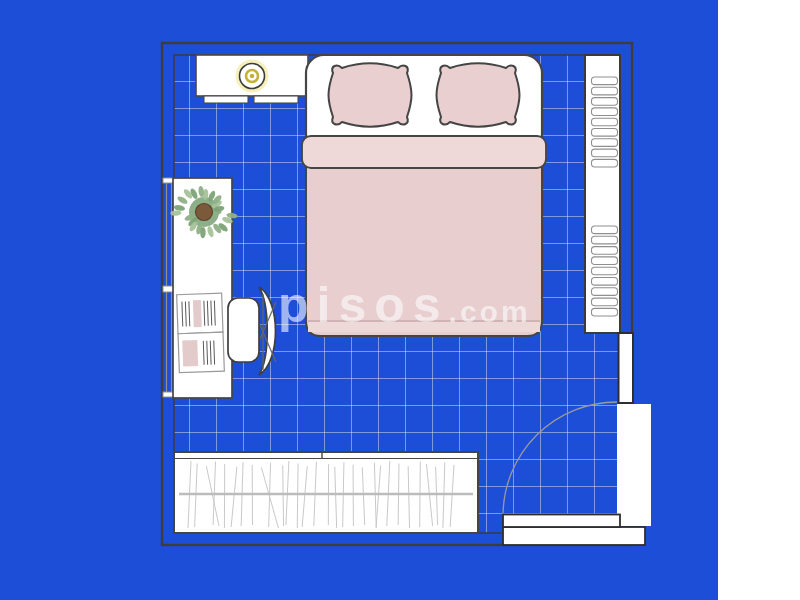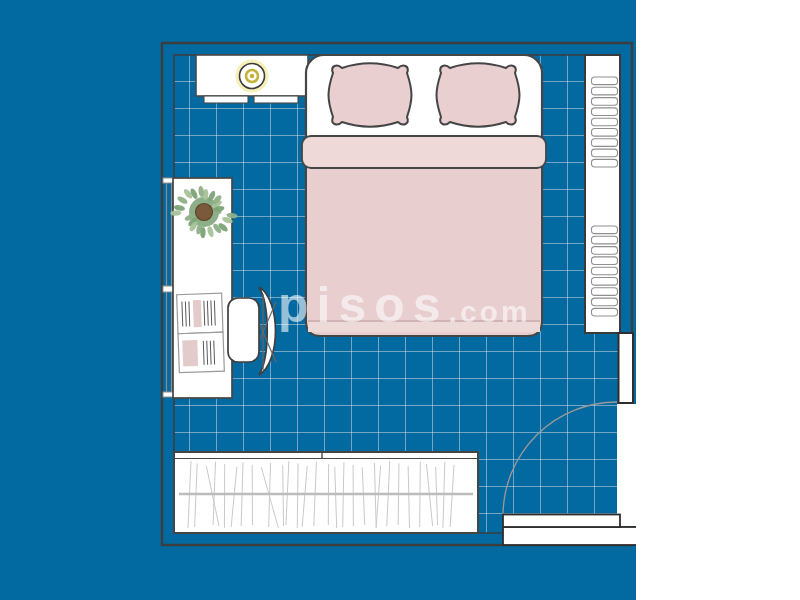--- a/index.html
+++ b/index.html
@@ -1,16 +1,16 @@
 <!DOCTYPE html>
 <html><head>
 <meta charset="utf-8">
 <style>
   html,body{margin:0;padding:0;background:#ffffff;}
-  #stage{position:relative;width:636px;height:600px;background:#0369a1;overflow:hidden;
+  #stage{position:relative;width:718px;height:600px;background:#1d4ed8;overflow:hidden;
          font-family:"Liberation Sans", sans-serif;text-align:right;}
   #plan-svg{position:absolute;left:0;top:0;}
   #watermark{
     position:absolute;left:278px;top:280px;z-index:5;
     font-family:"Liberation Sans", sans-serif;
     font-weight:bold;font-size:50px;line-height:1;
     letter-spacing:8px;color:rgba(255,255,255,0.58);
     user-select:none;pointer-events:none;white-space:nowrap;
   }
   #watermark .tld{font-size:30px;letter-spacing:3px;}

